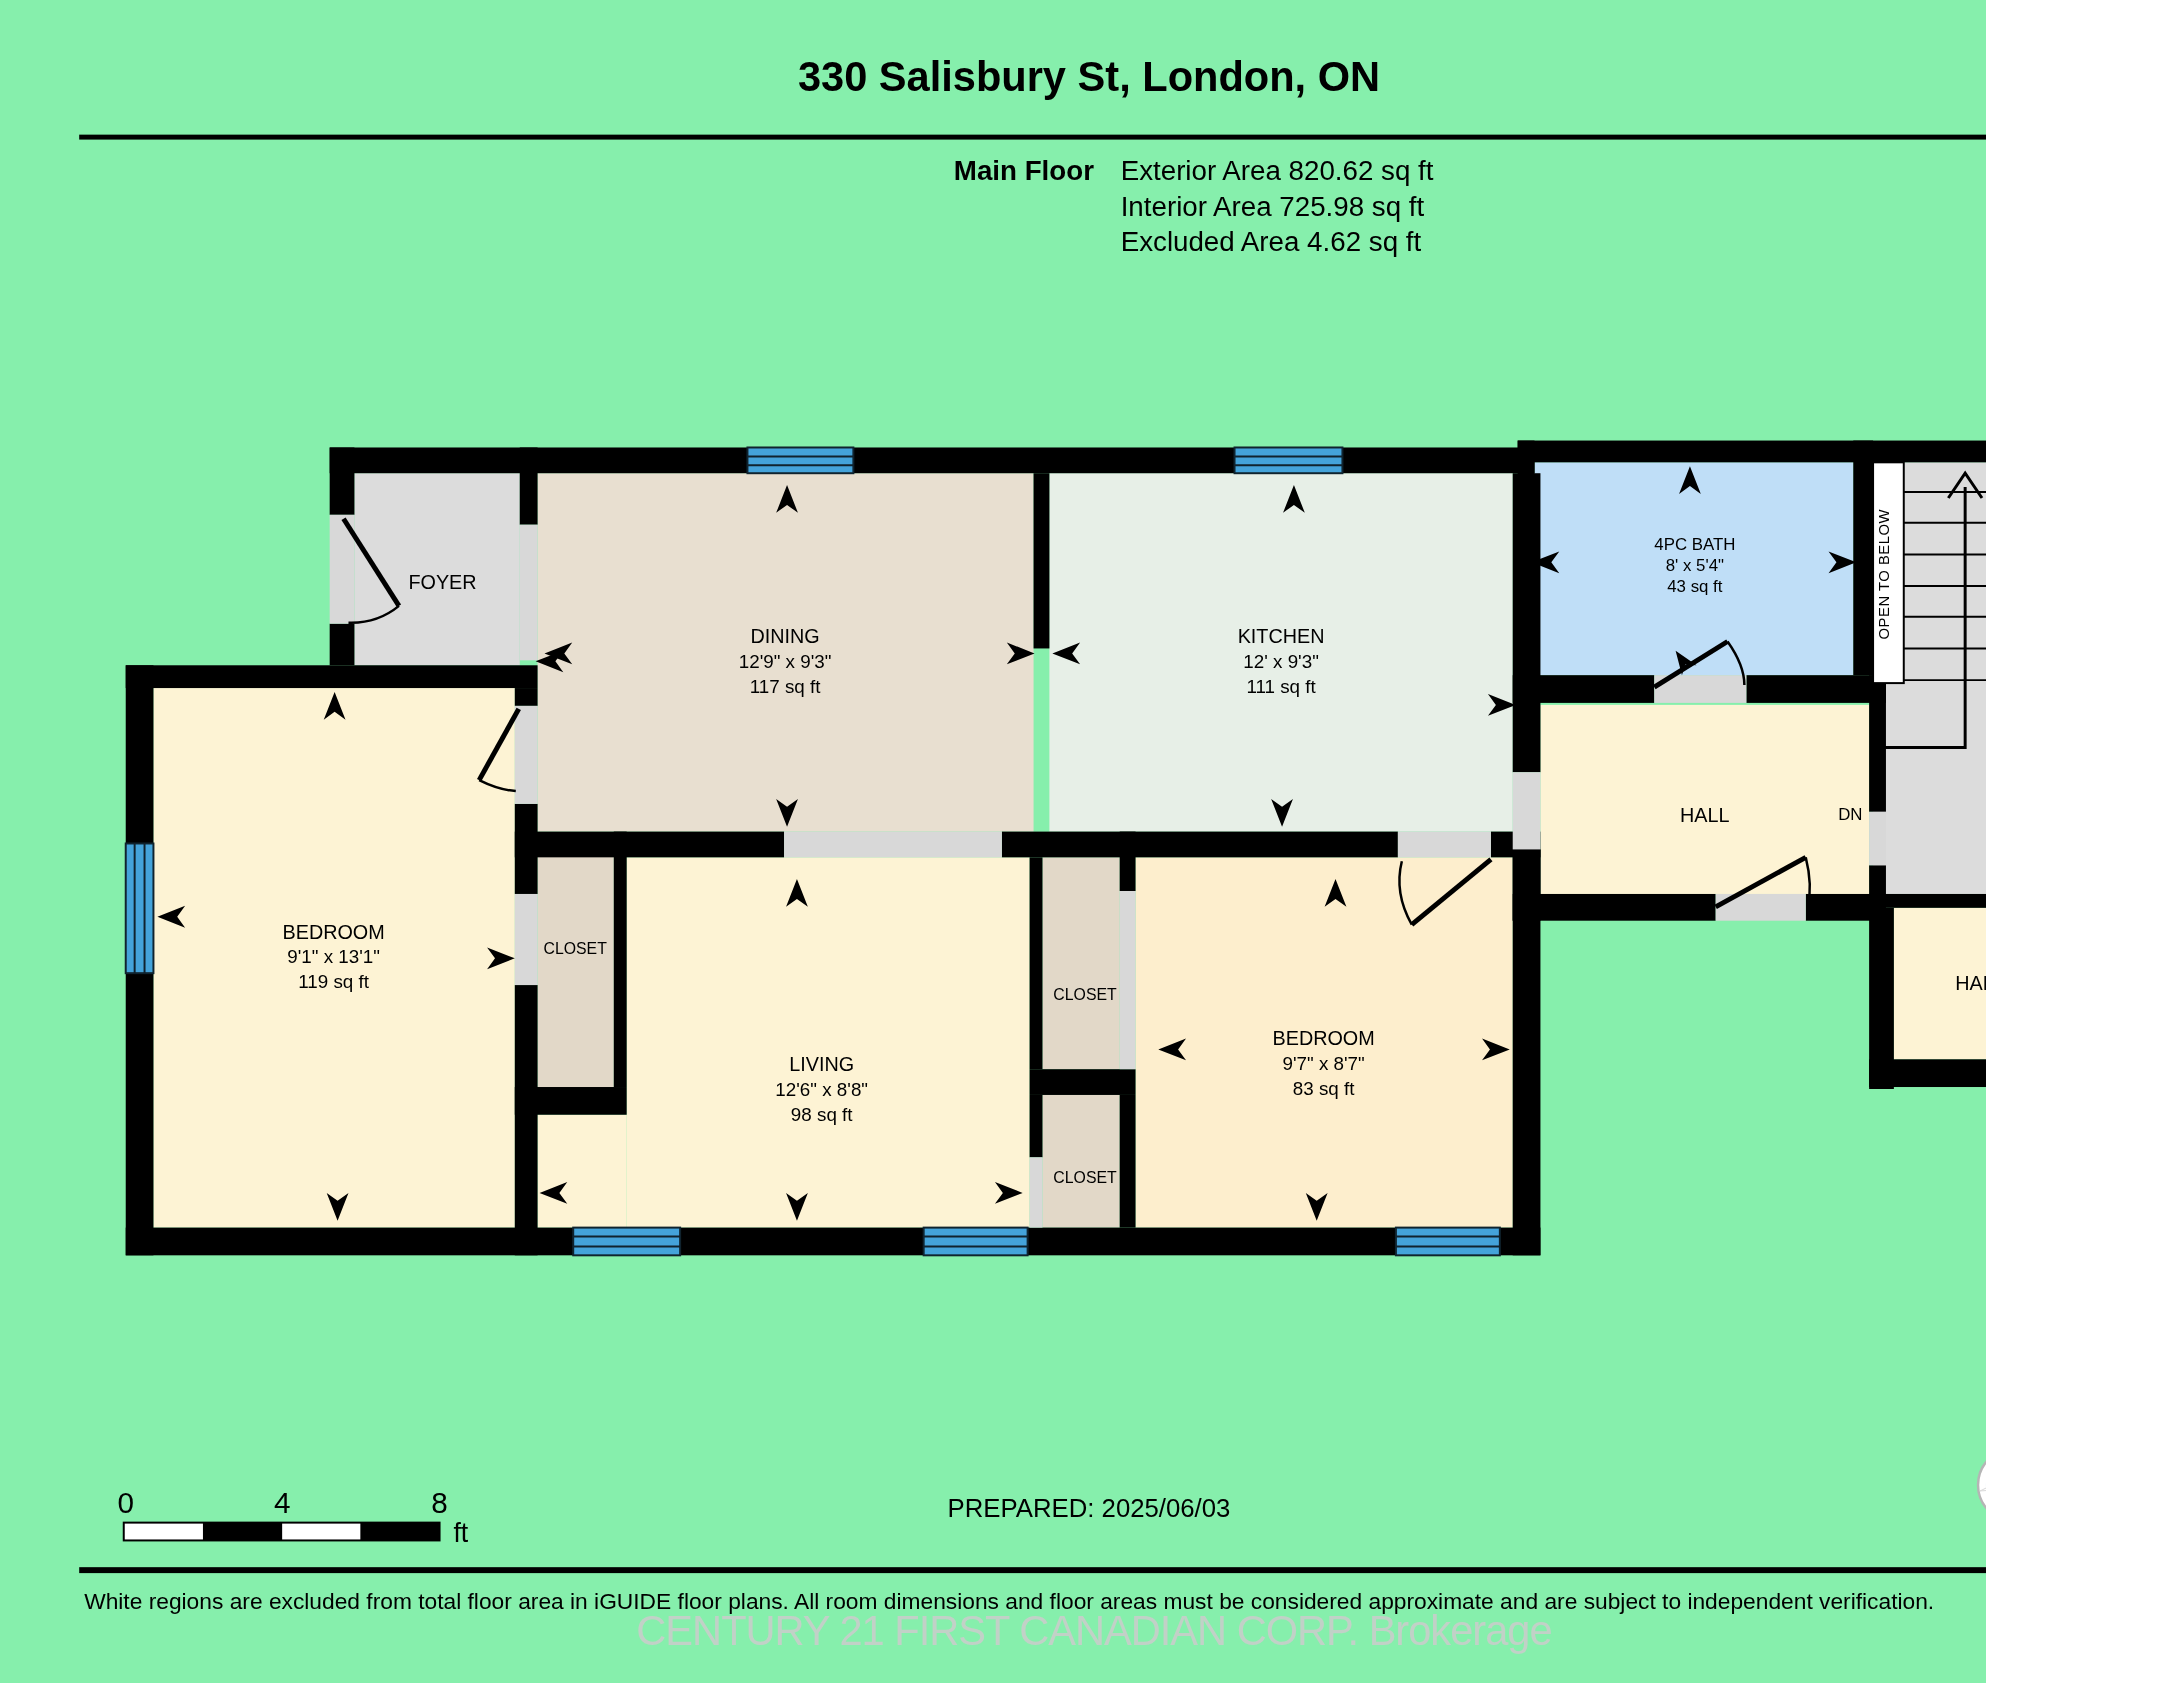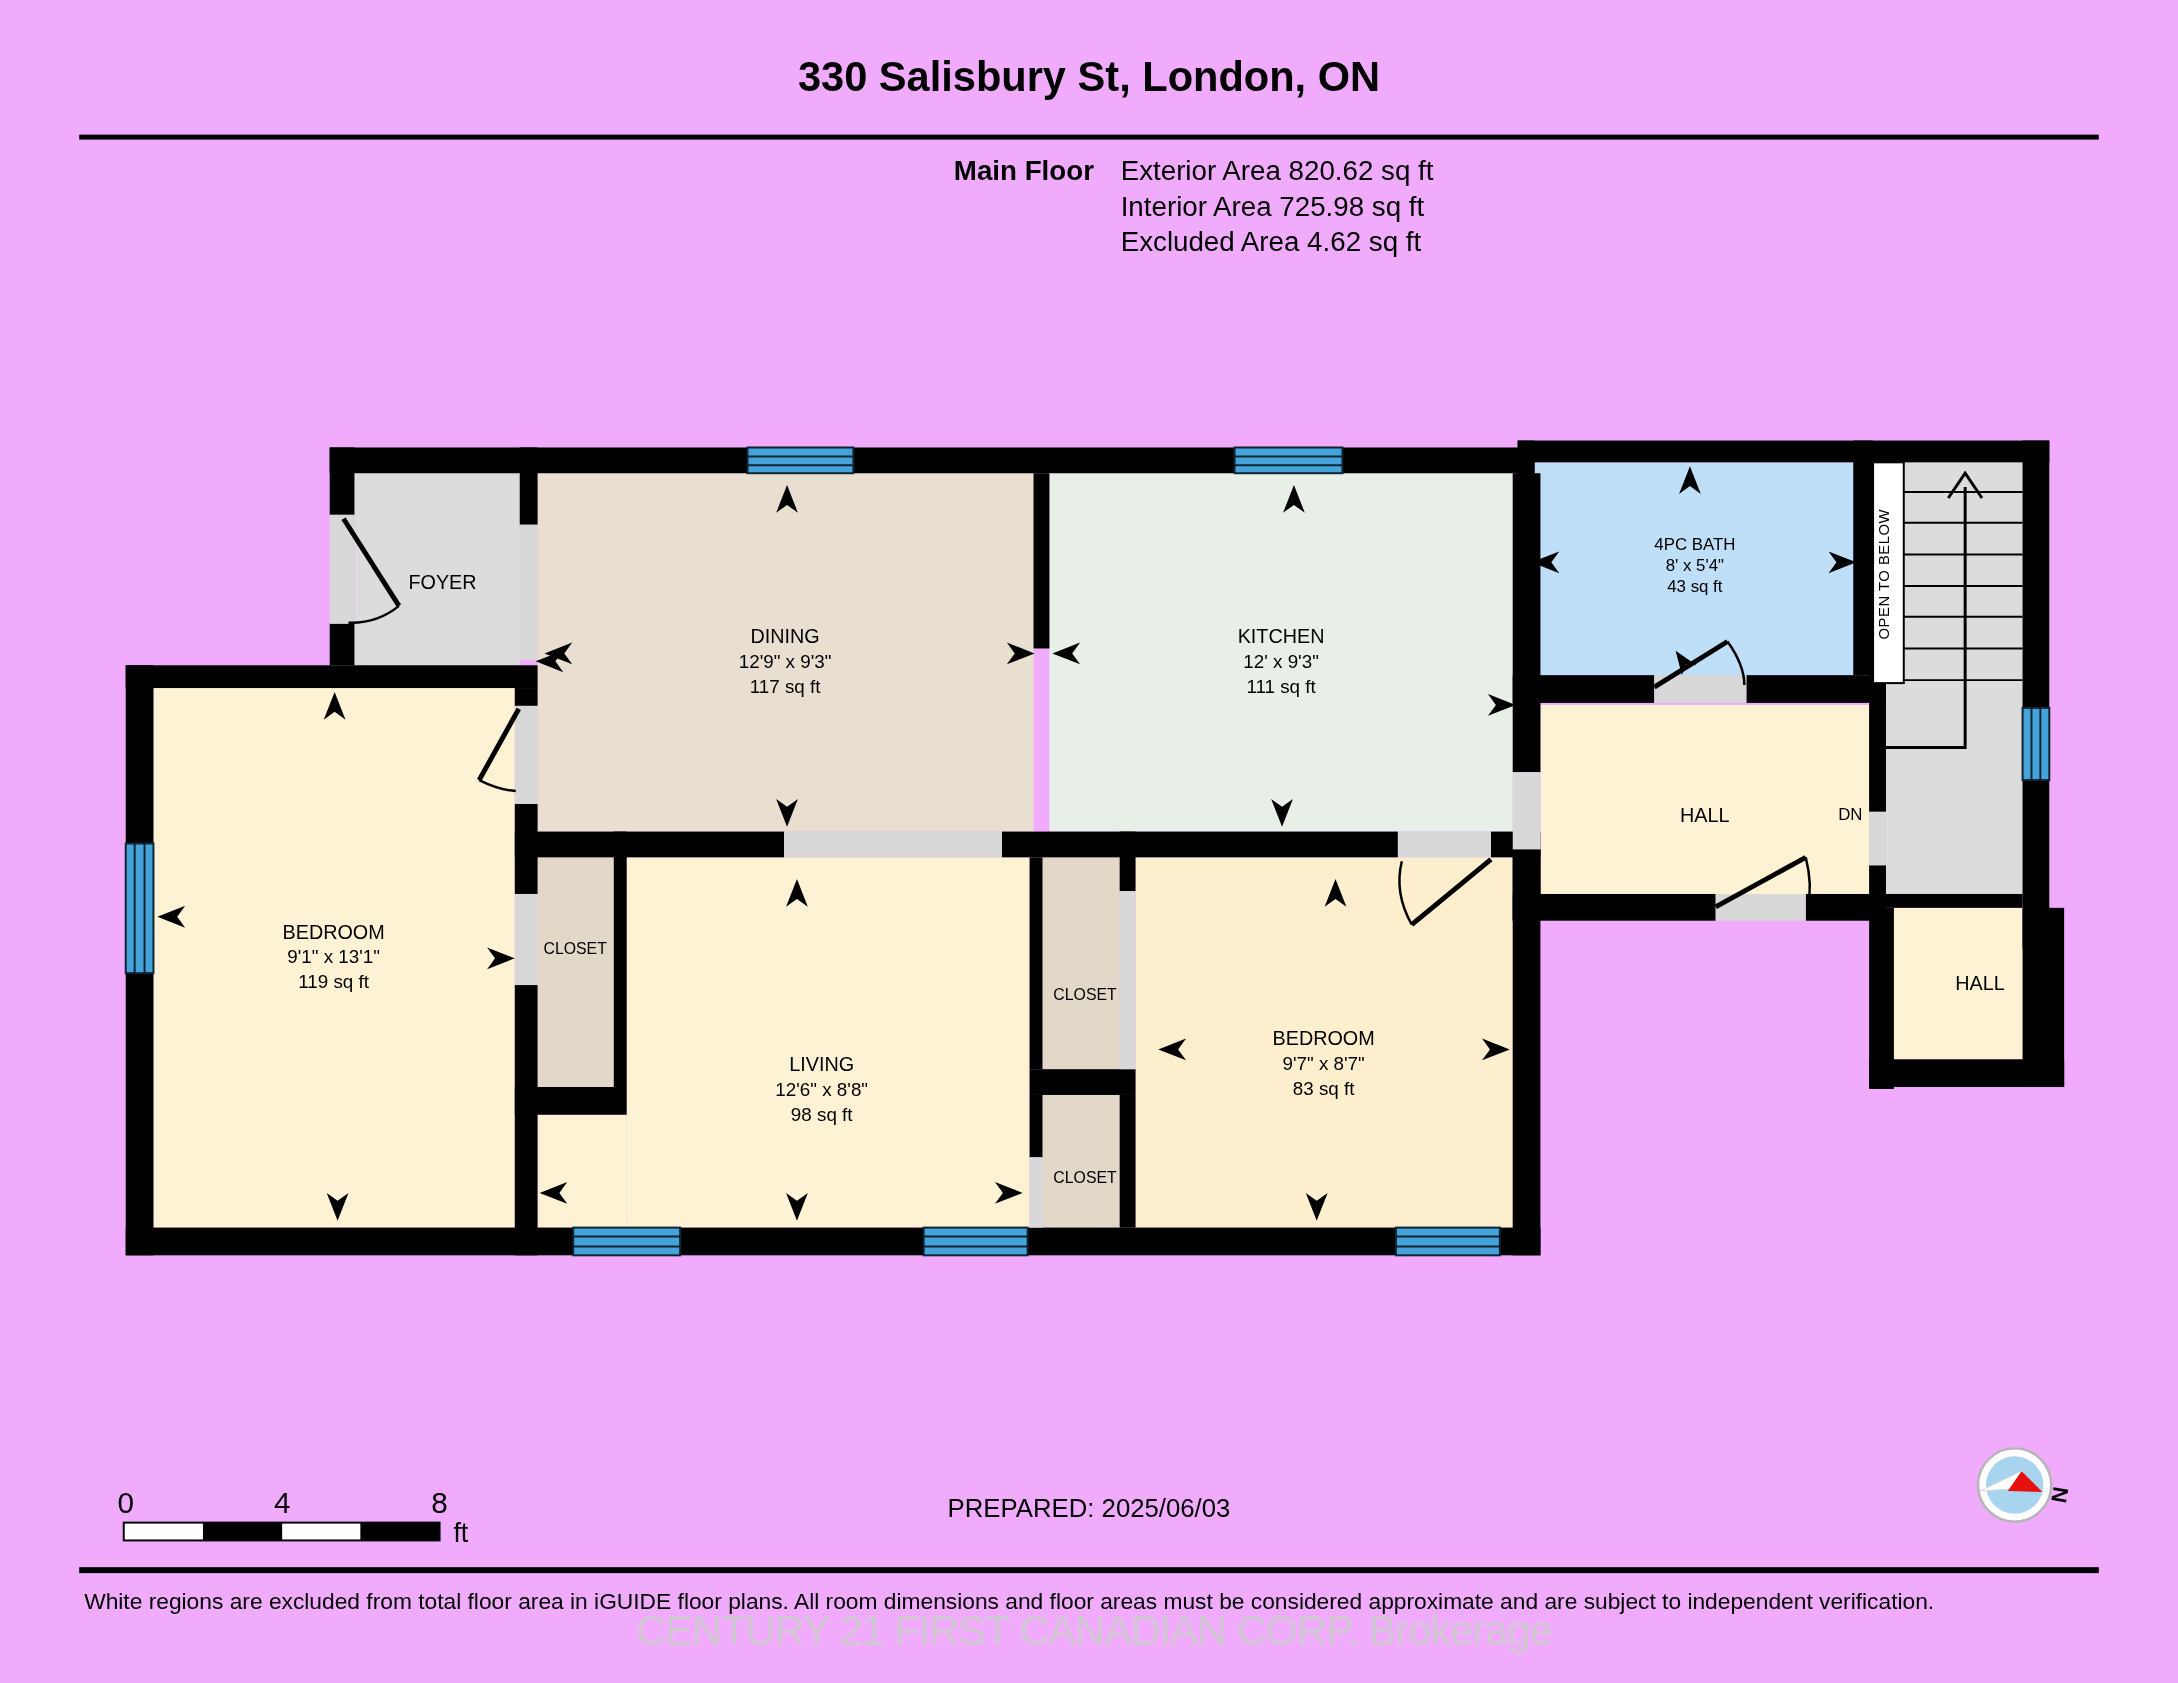--- a/index.html
+++ b/index.html
@@ -1,16 +1,16 @@
 <!DOCTYPE html>
 <html><head>
 <meta charset="utf-8">
 <style>
   html,body{margin:0;padding:0;background:#ffffff;}
-  .page{position:relative;width:2178px;height:1683px;background:#f0abfc;overflow:hidden;
+  .page{position:relative;width:1986px;height:1683px;background:#86efac;overflow:hidden;
         font-family:"Liberation Sans", sans-serif;}
   svg{display:block;}
   text{fill:#000;}
   .t-title{font-size:42px;font-weight:700;}
   .t-bold{font-size:28px;font-weight:700;}
   .t-info{font-size:28px;}
   .t-room{font-size:20px;}
   .t-dim{font-size:19px;}
   .t-closet{font-size:16px;}
   .t-small{font-size:17px;}

